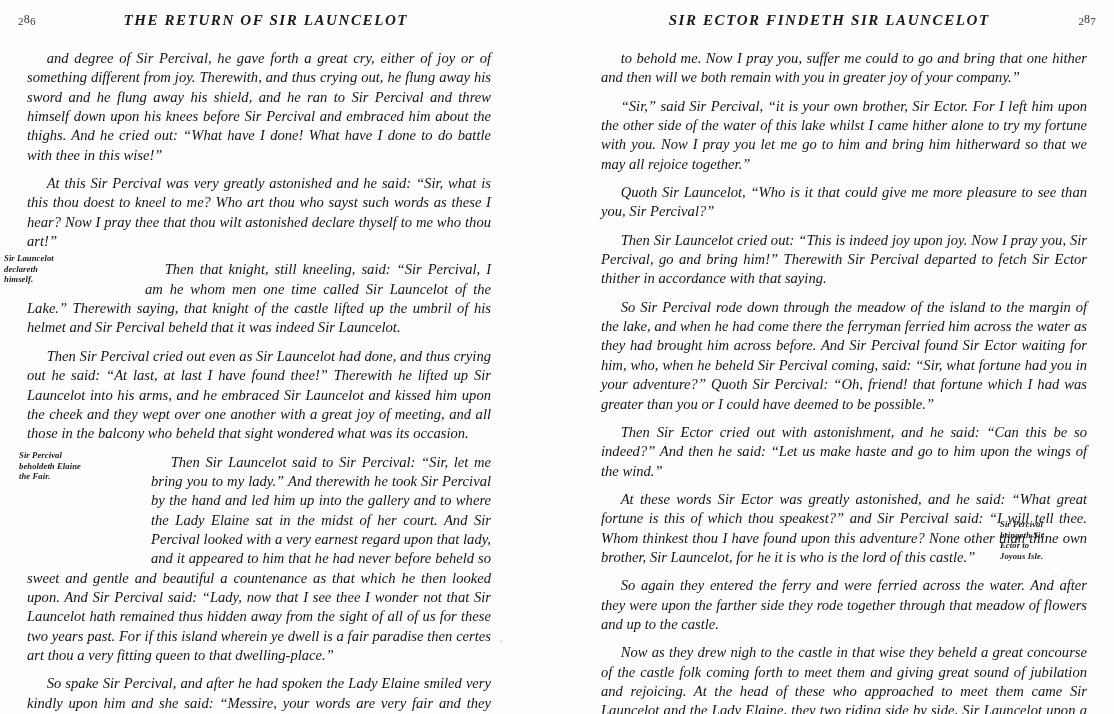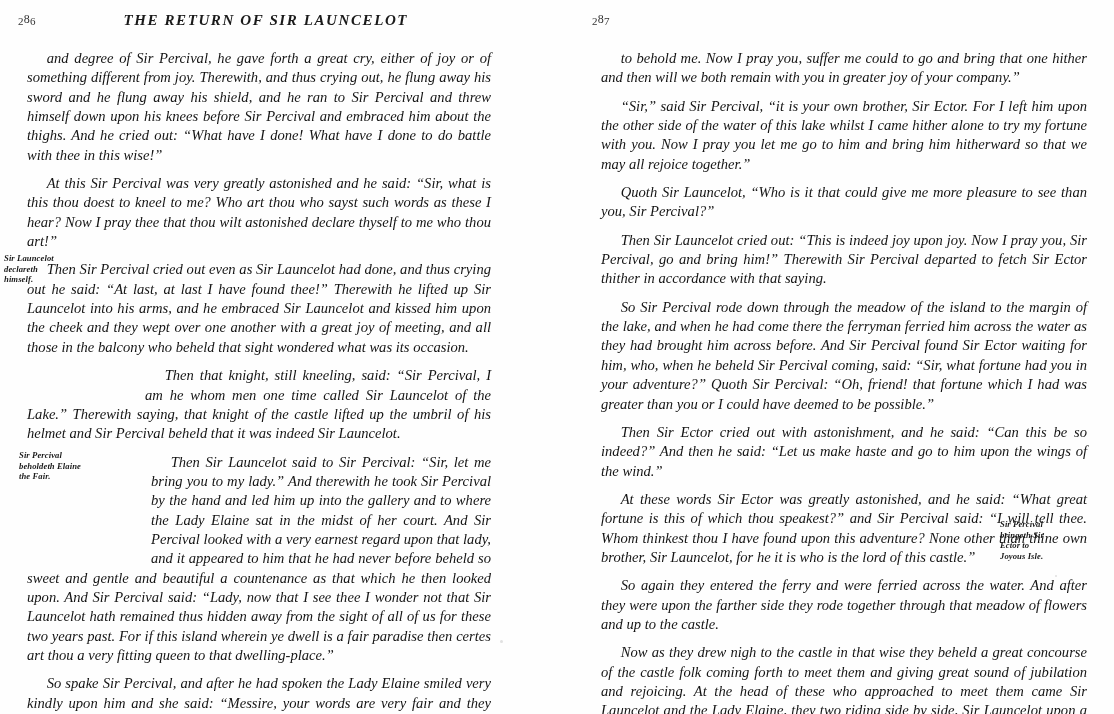--- a/index.html
+++ b/index.html
@@ -119,35 +119,36 @@
 <div class="page">
 
   <div class="runhead left">
     <span class="folio"><span class="lo">2</span>8<span class="lo">6</span></span>
     <span class="runtitle">THE RETURN OF SIR LAUNCELOT</span>
   </div>
 
   <div class="col left">
     <p>and degree of Sir Percival, he gave forth a great cry, either of joy or of something different from joy.  Therewith, and thus crying out, he flung away his sword and he flung away his shield, and he ran to Sir Percival and threw himself down upon his knees before Sir Percival and embraced him about the thighs.  And he cried out: “What have I done! What have I done to do battle with thee in this wise!”</p>
     <p>At this Sir Percival was very greatly astonished and he said: “Sir, what is this thou doest to kneel to me?  Who art thou who sayst such words as these I hear?  Now I pray thee that thou wilt astonished declare thyself to me who thou art!”</p>
+    <p><span class="spacer"></span><span>Then that knight, still kneeling, said: “Sir Percival, I am he whom men one time called Sir Launcelot of the Lake.”  Therewith saying, that knight of the castle lifted up the umbril of his helmet and Sir Percival beheld that it was indeed Sir Launcelot.</span></p>
     <p>Then Sir Percival cried out even as Sir Launcelot had done, and thus crying out he said: “At last, at last I have found thee!”  Therewith he lifted up Sir Launcelot into his arms, and he embraced Sir Launcelot and kissed him upon the cheek and they wept over one another with a great joy of meeting, and all those in the balcony who beheld that sight wondered what was its occasion.</p>
-    <p><span class="spacer"></span><span>Then that knight, still kneeling, said: “Sir Percival, I am he whom men one time called Sir Launcelot of the Lake.”  Therewith saying, that knight of the castle lifted up the umbril of his helmet and Sir Percival beheld that it was indeed Sir Launcelot.</span></p>
     <p><span class="spacer s2" style="margin-top: 76px;"></span><span>Then Sir Launcelot said to Sir Percival: “Sir, let me bring you to my lady.”  And therewith he took Sir Percival by the hand and led him up into the gallery and to where the Lady Elaine sat in the midst of her court. And Sir Percival looked with a very earnest regard upon that lady, and it appeared to him that he had never before beheld so sweet and gentle and beautiful a countenance as that which he then looked upon.  And Sir Percival said: “Lady, now that I see thee I wonder not that Sir Launcelot hath remained thus hidden away from the sight of all of us for these two years past.  For if this island wherein ye dwell is a fair paradise then certes art thou a very fitting queen to that dwelling-place.”</span></p>
     <p>So spake Sir Percival, and after he had spoken the Lady Elaine smiled very kindly upon him and she said: “Messire, your words are very fair and they flatter me far beyond my deserving.  Great is your renown amongst us and I declare that you are very welcome to this place.  Now I pray you put aside your armor and bathe and refresh yourself, and after that we shall all take gentle sport together.”</p>
     <p>Sir Percival said: “Lady, gladly would I stay with you at this present. But there is awaiting me at another place not far distant from this one whom Sir Launcelot will be even more glad to behold than he was glad</p>
   </div>
 
   <div class="gloss m1">Sir Launcelot
 declareth
 himself.</div>
   <div class="gloss m2">Sir Percival
 beholdeth Elaine
 the Fair.</div>
 
   <div class="runhead right">
+    <span class="runtitle">SIR ECTOR FINDETH SIR LAUNCELOT</span>
     <span class="folio"><span class="lo">2</span>8<span class="lo">7</span></span>
   </div>
 
   <div class="col right">
     <p>to behold me.  Now I pray you, suffer me could to go and bring that one hither and then will we both remain with you in greater joy of your company.”</p>
     <p>“Sir,” said Sir Percival, “it is your own brother, Sir Ector.  For I left him upon the other side of the water of this lake whilst I came hither alone to try my fortune with you.  Now I pray you let me go to him and bring him hitherward so that we may all rejoice together.”</p>
     <p>Quoth Sir Launcelot, “Who is it that could give me more pleasure to see than you, Sir Percival?”</p>
     <p>Then Sir Launcelot cried out: “This is indeed joy upon joy.  Now I pray you, Sir Percival, go and bring him!”  Therewith Sir Percival departed to fetch Sir Ector thither in accordance with that saying.</p>
     <p>So Sir Percival rode down through the meadow of the island to the margin of the lake, and when he had come there the ferryman ferried him across the water as they had brought him across before.  And Sir Percival found Sir Ector waiting for him, who, when he beheld Sir Percival coming, said: “Sir, what fortune had you in your adventure?”  Quoth Sir Percival: “Oh, friend! that fortune which I had was greater than you or I could have deemed to be possible.”</p>
     <p>Then Sir Ector cried out with astonishment, and he said: “Can this be so indeed?”  And then he said: “Let us make haste and go to him upon the wings of the wind.”</p>

